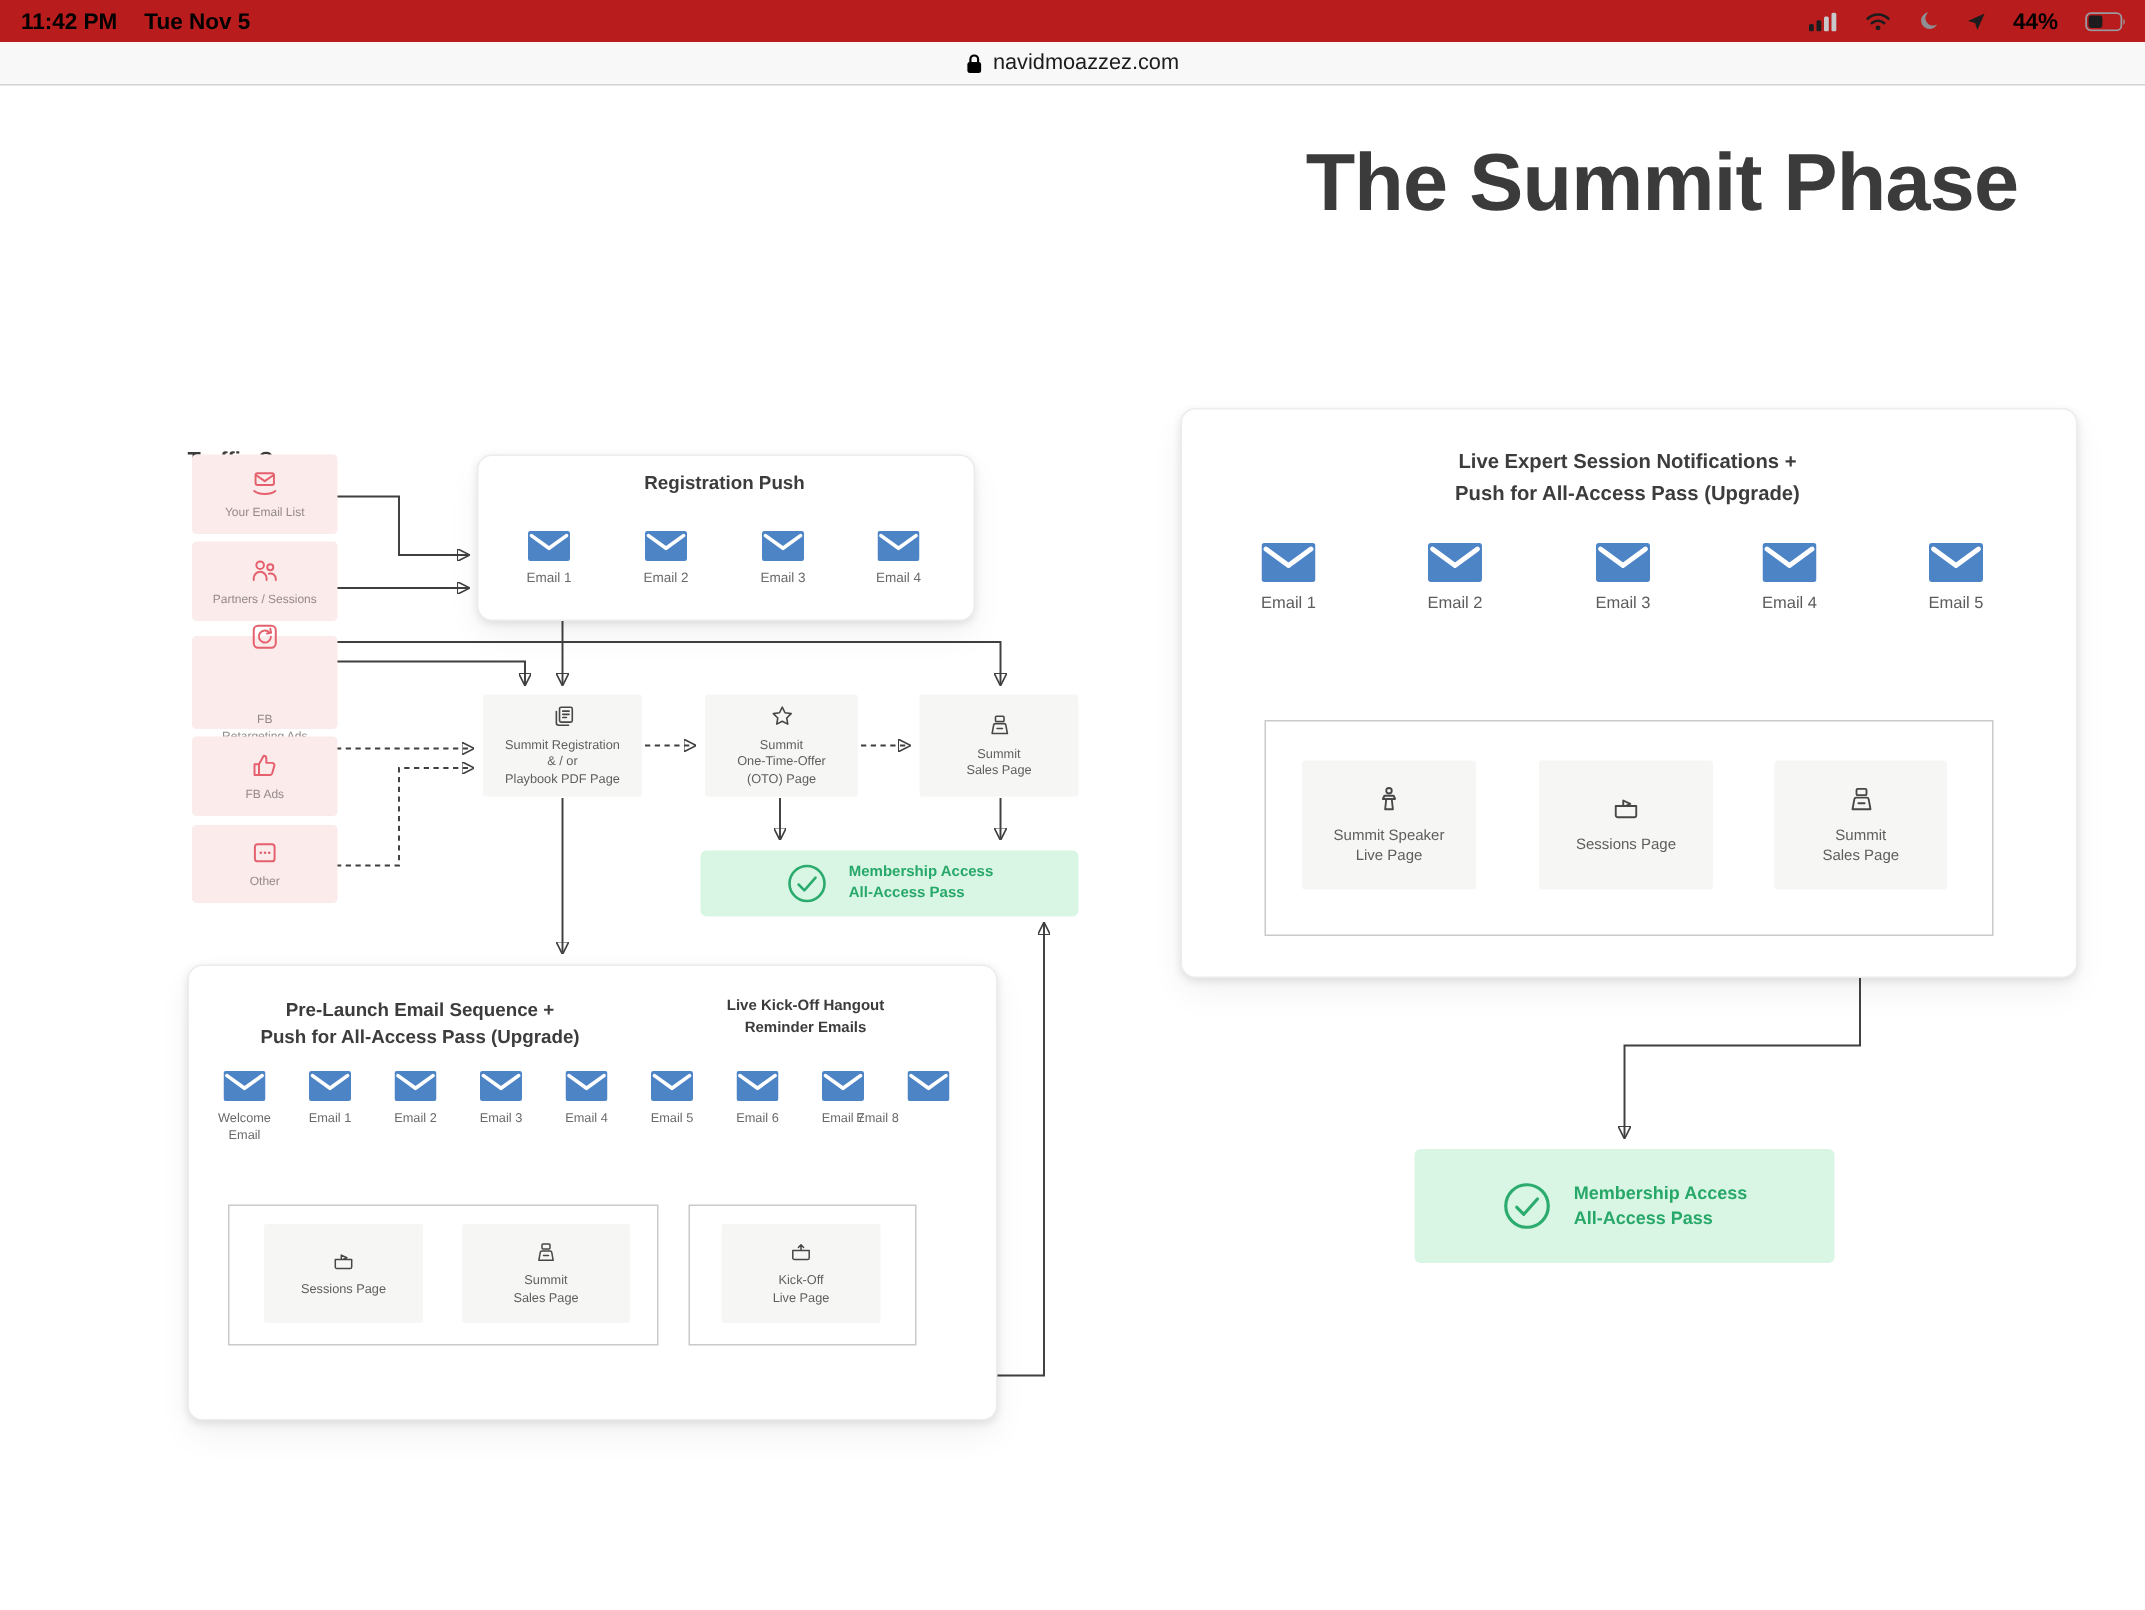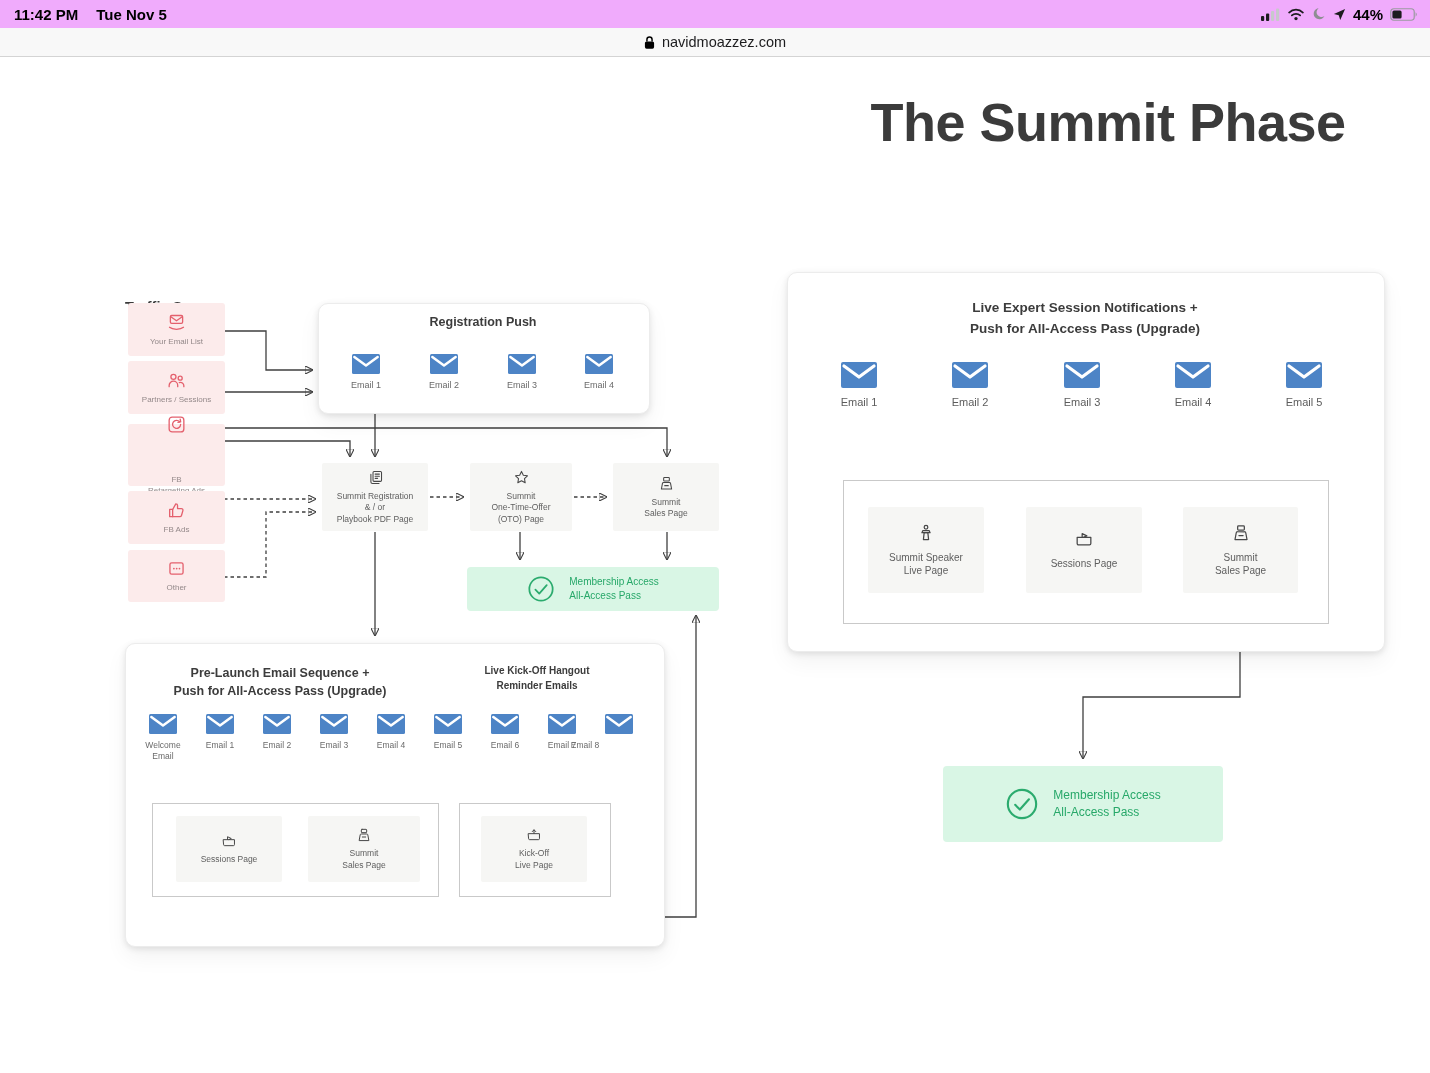--- a/index.html
+++ b/index.html
@@ -1,23 +1,23 @@
 <!DOCTYPE html>
 <html><head>
 <meta charset="utf-8">
 <style>
   html,body{margin:0;padding:0;background:#fff;}
   .screen{position:relative;width:1430px;height:1073px;background:#ffffff;overflow:hidden;
           font-family:"Liberation Sans","DejaVu Sans",sans-serif;color:#3c3c3c;}
   
-  .statusbar{position:absolute;left:0;top:0;width:1430px;height:28px;background:#f0abfc;
+  .statusbar{position:absolute;left:0;top:0;width:1430px;height:28px;background:#b91c1c;
              display:flex;align-items:center;justify-content:space-between;
              font-size:15px;font-weight:700;color:#000;}
   .sb-left{display:flex;gap:18px;padding-left:14px;}
-  .sb-right{display:flex;align-items:center;gap:7px;padding-right:12px;font-weight:600;}
+  .sb-right{display:flex;align-items:center;gap:18px;padding-right:12px;font-weight:600;}
   .sb-right svg{display:block}
   
   .urlbar{position:absolute;left:0;top:28px;width:1430px;height:28px;background:#f8f8f8;
           border-bottom:1px solid #d4d4d4;display:flex;align-items:center;justify-content:center;
           gap:7px;font-size:14.5px;color:#1c1c1e;}
   
   .phase-title{position:absolute;top:90px;height:64px;line-height:64px;text-align:center;
                font-size:54px;font-weight:800;letter-spacing:-0.5px;color:#3b3b3b;white-space:nowrap;}
   .card{position:absolute;background:#fff;border:1px solid #ececec;border-radius:10px;
         box-shadow:0 2px 6px rgba(0,0,0,.10),0 10px 22px rgba(0,0,0,.05);}
@@ -25,21 +25,21 @@
   .gpage{position:absolute;background:#f6f6f4;border-radius:2px;display:flex;flex-direction:column;
          align-items:center;justify-content:center;gap:5px;color:#5e5e5e;text-align:center;}
   .gpage .lbl{font-size:8.5px;line-height:1.35;white-space:pre-line;}
   .gpage .icon{color:#474747;}
   .tsrc{position:absolute;left:128px;width:97px;background:#fcebeb;border-radius:3px;
         display:flex;flex-direction:column;align-items:center;justify-content:center;gap:4px;}
   .tsrc .icon{width:21px;height:21px;color:#e4606d;}
   .tsrc .lbl{font-size:8px;color:#94898a;text-align:center;line-height:1.3;white-space:pre-line;}
   .greenbox{position:absolute;background:#d9f6e5;border-radius:4px;display:flex;align-items:center;
             justify-content:center;gap:14px;color:#27a869;}
-  .greenbox .lbl{font-weight:400;white-space:pre-line;line-height:1.45;}
+  .greenbox .lbl{font-weight:700;white-space:pre-line;line-height:1.45;}
   .env{position:absolute;}
   .env svg{display:block;width:100%;height:100%;}
   .envlbl{position:absolute;text-align:center;color:#6a6a6a;white-space:pre-line;line-height:1.3;}
   .cardtitle{position:absolute;text-align:center;font-weight:700;color:#3c3c3c;white-space:pre-line;}
   .icon svg{display:block;width:100%;height:100%;}
   .stk{fill:none;stroke:currentColor;stroke-width:1.5;stroke-linecap:round;stroke-linejoin:round;}
   .wires{position:absolute;left:0;top:0;pointer-events:none;}
   .wires path{fill:none;stroke:#3f3f3f;stroke-width:1.3px;}
   .wires path.dash{stroke-dasharray:3.5 3;}
   .seclabel{position:absolute;font-weight:700;font-size:14.5px;color:#3b3b3b;margin-top:31px;}

